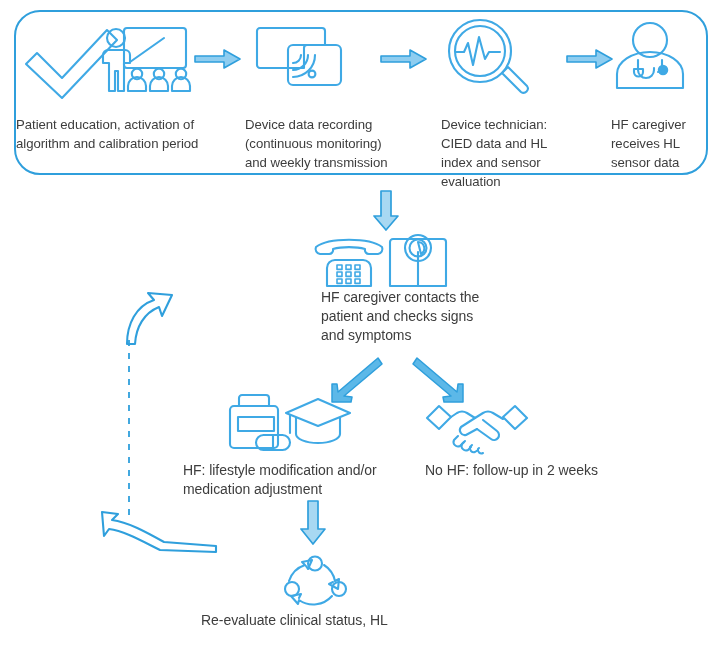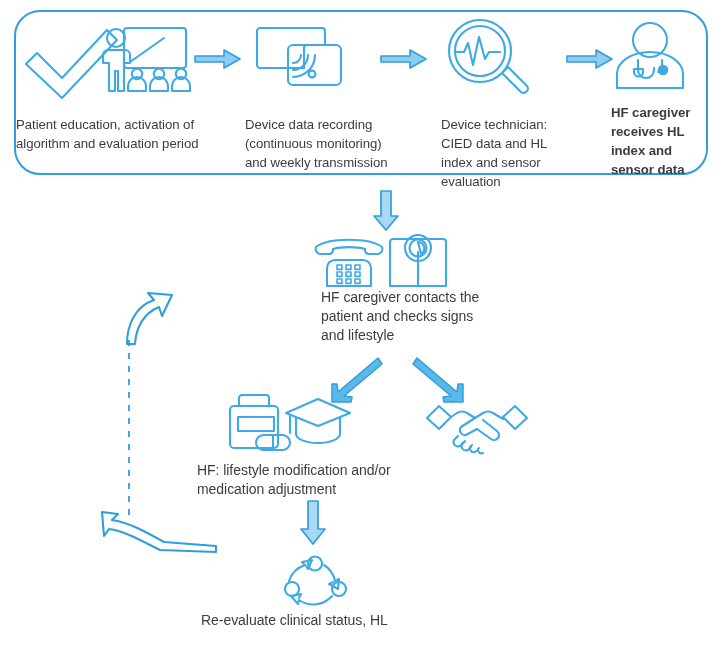--- a/index.html
+++ b/index.html
@@ -140,40 +140,39 @@
         <path d="M26 40 v10 a8 8 0 0 0 16 0 v-2"></path>
         <path d="M22 52 a4.5 4.5 0 0 0 9 0 v-3 h-9 z"></path>
         <path d="M50 40 v8 a4 4 0 0 1 -4 4"></path>
         <circle cx="51" cy="50" r="4.2" fill="#3fa9e5"></circle>
       </g>
     </svg>
   </div>
 
   <div class="stage-text" style="left:16px; top:90px; width:230px;">
     <div>Patient education, activation of</div>
-    <div>algorithm and evaluation period</div>
+    <div>algorithm and calibration period</div>
   </div>
 
   <div class="stage-text" style="left:441px; top:90px; width:140px;">
     <div>Device technician:</div>
     <div>CIED data and HL</div>
     <div>index and sensor</div>
     <div>evaluation</div>
   </div>
 
   <div class="stage-text" style="left:245px; top:90px; width:175px;">
     <div>Device data recording</div>
     <div>(continuous monitoring)</div>
     <div>and weekly transmission</div>
   </div>
 
-  <div class="stage-text" style="left:611px; top:78px; width:100px;font-weight:bold;">
+  <div class="stage-text" style="left:611px; top:90px; width:100px;">
     <div>HF caregiver</div>
     <div>receives HL</div>
-    <div>index and</div>
     <div>sensor data</div>
   </div>
 
   <div class="ic" style="left:373px; top:190px;">
     <svg width="26" height="42" viewBox="0 0 26 42">
       <path d="M8 1 H18 V26 H25 L13 40 L1 26 H8 Z" fill="#a8d8f2" stroke="#2f9fdc" stroke-width="1.7" stroke-linejoin="round"></path>
     </svg>
   </div>
 
   <div class="ic" style="left:312px; top:234px;">
@@ -202,21 +201,21 @@
         <circle cx="106" cy="14" r="13"></circle>
         <circle cx="106" cy="14" r="8.5"></circle>
         <path d="M106 8 a6.4 6.4 0 0 1 3 12 z"></path>
       </g>
     </svg>
   </div>
 
   <div class="body-text" style="left:321px; top:288px; width:190px;">
     <div>HF caregiver contacts the</div>
     <div>patient and checks signs</div>
-    <div>and lifestyle</div>
+    <div>and symptoms</div>
   </div>
 
   <div class="ic" style="left:326px; top:356px;">
     <svg width="56" height="48" viewBox="0 0 56 48">
       <path d="M52 2 L56 8 L18 40 L26 41 L25 46 L6 46 L6 28 L11 28 L12 36 Z" fill="#5cb8e8" stroke="#2f9fdc" stroke-width="1.5" stroke-linejoin="round"></path>
     </svg>
   </div>
 
   <div class="ic" style="left:413px; top:356px;">
     <svg width="56" height="48" viewBox="0 0 56 48">
@@ -236,41 +235,44 @@
         <rect x="36" y="44" width="34" height="15" rx="7.5"></rect>
         <path d="M53 44 v15"></path>
 
         <path d="M66 22 L98 8 L130 22 L98 35 Z"></path>
         <path d="M76 27 v16 a22 9 0 0 0 44 0 v-16"></path>
         <path d="M70 24 v18"></path>
       </g>
     </svg>
   </div>
 
-  <div class="body-text" style="left:197px; top:461px; width:230px;">
+  <div class="body-text" style="left:183px; top:461px; width:230px;">
     <div>HF: lifestyle modification and/or</div>
     <div>medication adjustment</div>
   </div>
 
   <div class="ic" style="left:425px; top:400px;">
     <svg width="104" height="54" viewBox="0 0 104 54">
       <g fill="none" stroke="#3fa9e5" stroke-width="2.1" stroke-linejoin="round" stroke-linecap="round">
         <path d="M2 18 L14 6 L26 17 L14 29 Z"></path>
         <path d="M102 18 L90 6 L78 17 L90 29 Z"></path>
         <path d="M26 17 l6 -4 a10 10 0 0 1 10 0 l8 5 l8 -5 a10 10 0 0 1 10 0 l10 6"></path>
         <path d="M50 18 l-14 9 a5 5 0 0 0 5 8 l11 -6"></path>
         <path d="M52 29 l14 10 a5 5 0 0 0 6 -8 l-14 -11"></path>
         <path d="M33 36 l-4 4 a4.5 4.5 0 0 0 6 6 l4 -4"></path>
         <path d="M40 41 l-3 3 a4.5 4.5 0 0 0 6 6 l3 -3"></path>
         <path d="M47 45 l-2 2 a4 4 0 0 0 5 5 l3 -2"></path>
         <path d="M54 48 l-1 1 a3.5 3.5 0 0 0 5 4"></path>
       </g>
     </svg>
   </div>
 
+  <div class="body-text nowrap" style="left:425px; top:461px;">
+    <div>No HF: follow-up in 2 weeks</div>
+  </div>
 
   <div class="ic" style="left:300px; top:500px;">
     <svg width="26" height="46" viewBox="0 0 26 46">
       <path d="M8 1 H18 V29 H25 L13 44 L1 29 H8 Z" fill="#a8d8f2" stroke="#2f9fdc" stroke-width="1.7" stroke-linejoin="round"></path>
     </svg>
   </div>
 
   <div class="ic" style="left:280px; top:556px;">
     <svg width="70" height="56" viewBox="0 0 70 56">
       <g fill="none" stroke="#3fa9e5" stroke-width="2.1" stroke-linejoin="round" stroke-linecap="round">

